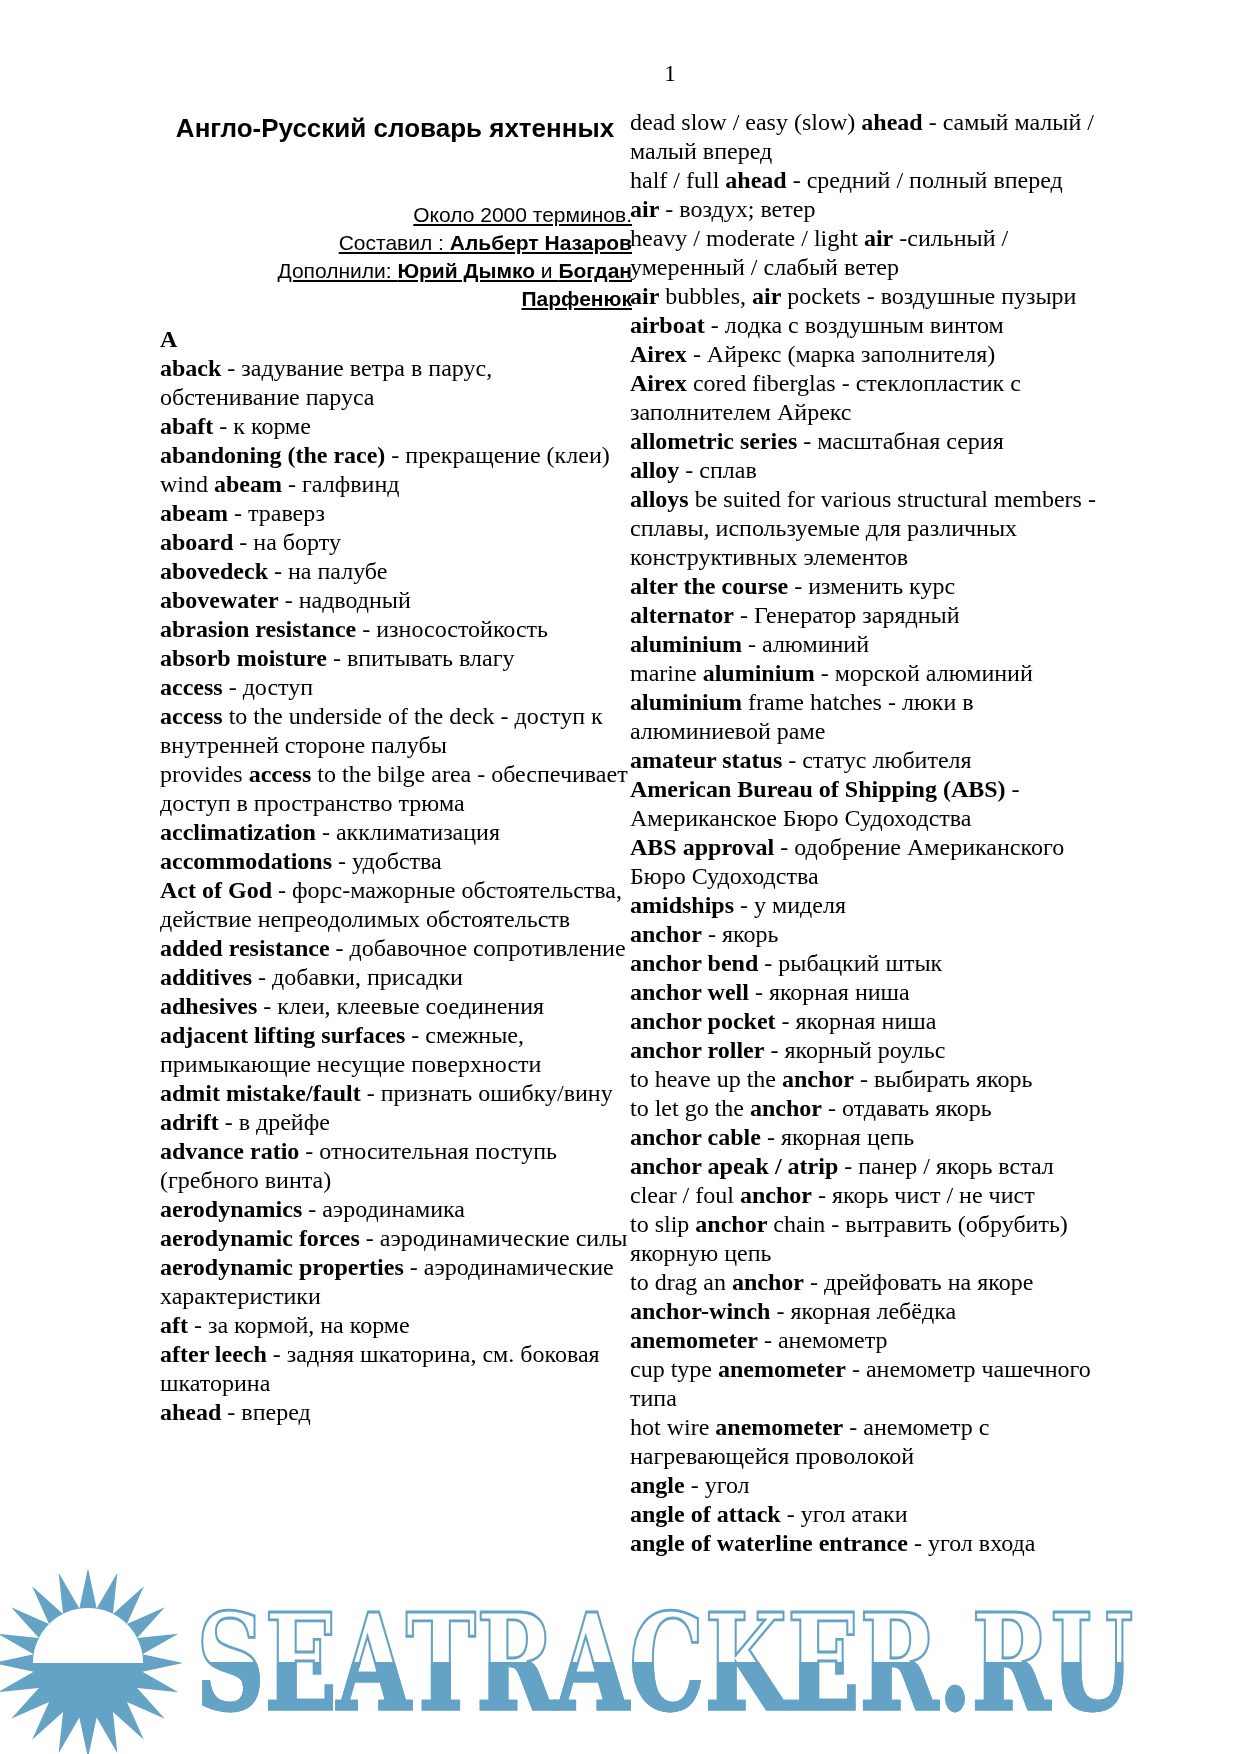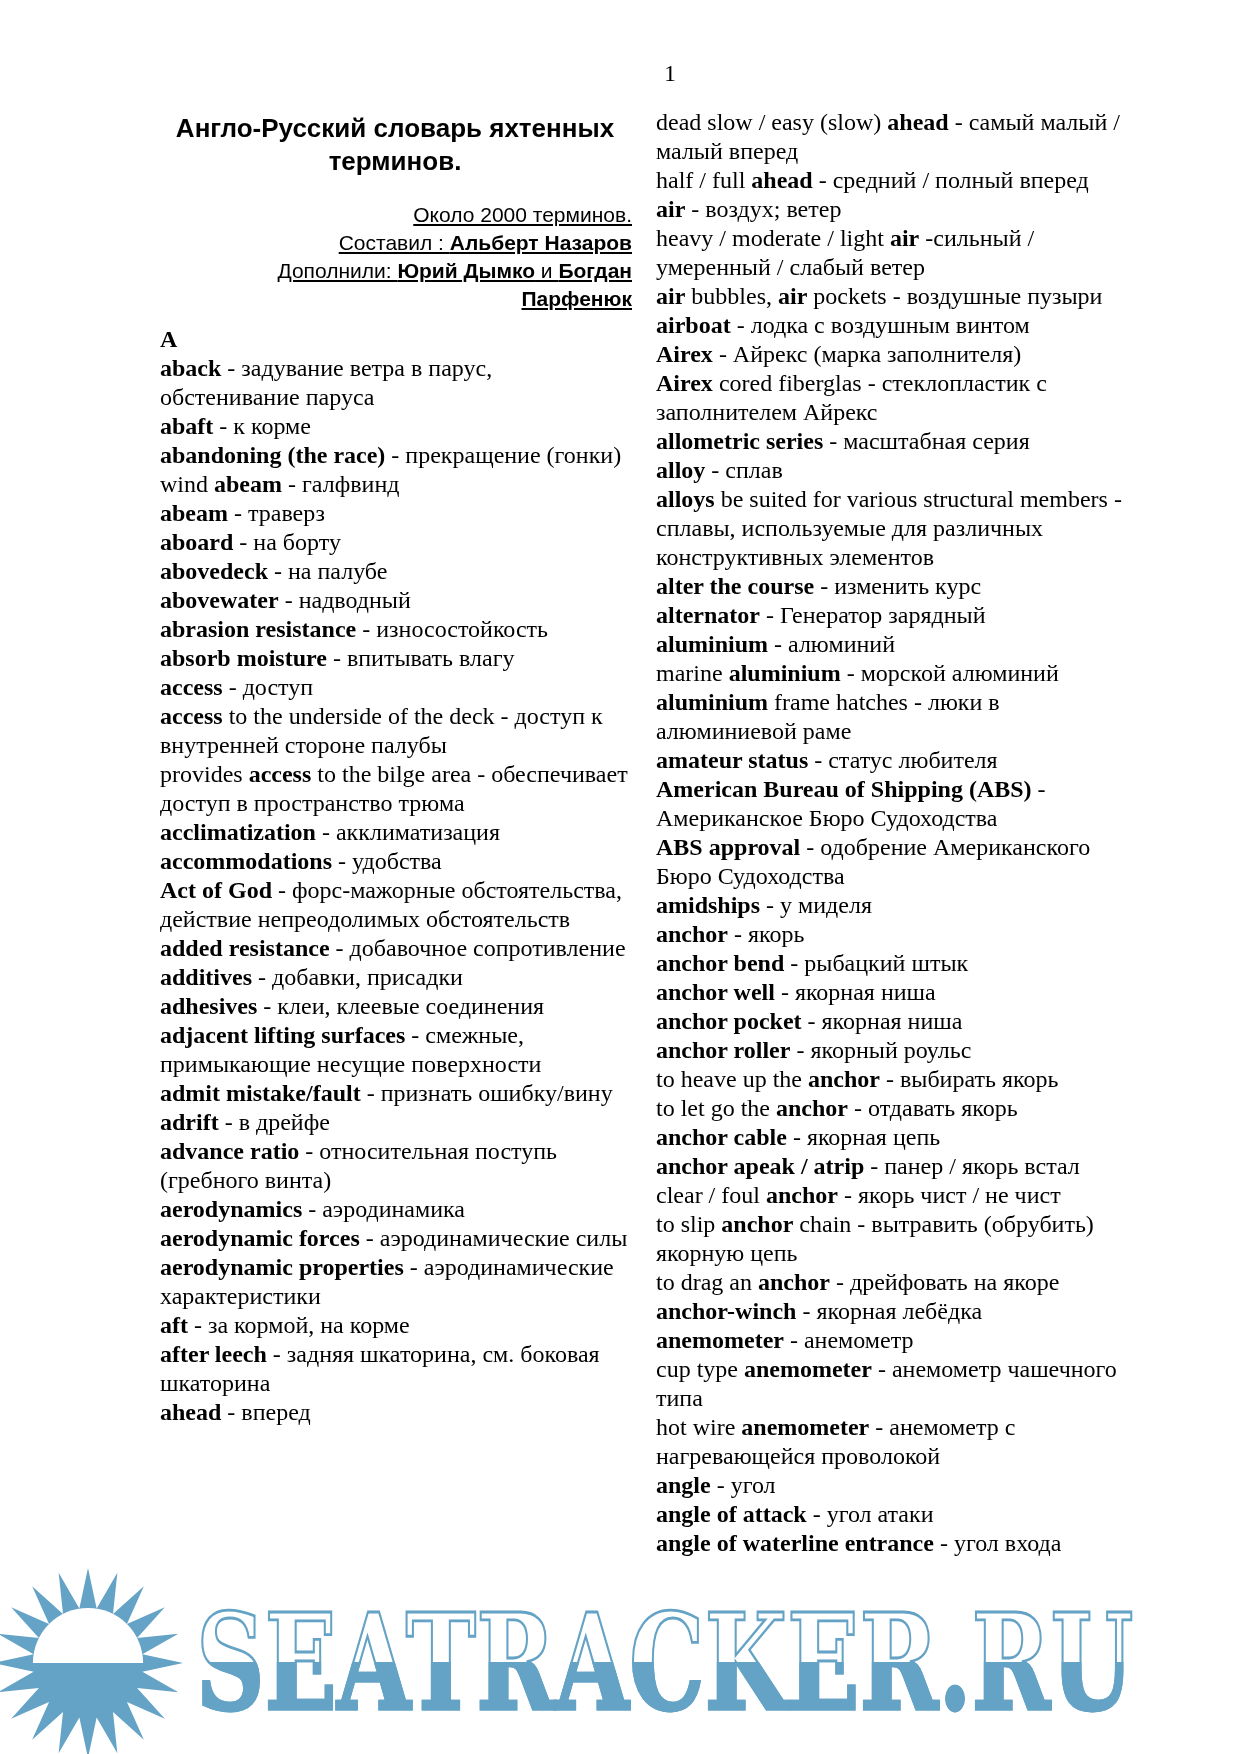--- a/index.html
+++ b/index.html
@@ -30,21 +30,21 @@
     text-decoration:underline;
   }
   .credits p{margin:0;}
   .col{
     position:absolute;
     font-size:24px;line-height:29px;
     text-align:left;
   }
   .col p{margin:0;}
   .col-left{left:160px;top:325px;width:474px;}
-  .col-right{left:656px;top:108px;width:482px;}
+  .col-right{left:630px;top:108px;width:482px;}
   .b{font-weight:bold;}
   
   .watermark{position:absolute;left:0;top:0;width:100%;height:100%;pointer-events:none;}
   .sun{
     position:absolute;left:-7px;top:1568px;width:190px;height:190px;
     color:var(--wm,#64a3c6);
   }
   .wm-text{
     position:absolute;left:196px;top:1596px;
     white-space:nowrap;
@@ -80,35 +80,34 @@
     </svg>
     <div class="wm-text">SEATRACKER.RU</div>
   </div>
 
   <div class="textlayer">
 
     <div class="page-number">1</div>
 
     <div class="title">
       <div>Англо-Русский словарь яхтенных</div>
-      <div>терминов.</div>
     </div>
 
     <div class="credits">
         <p><span>Около 2000 терминов.</span></p>
         <p><span>Составил : </span><span class="b">Альберт Назаров</span></p>
         <p><span>Дополнили: </span><span class="b">Юрий Дымко</span><span> и </span><span class="b">Богдан</span></p>
         <p><span class="b">Парфенюк</span></p>
       </div>
 
     <div class="col col-left">
         <p><span class="b">A</span></p>
         <p><span class="b">aback</span><span> - задувание ветра в парус, обстенивание паруса</span></p>
         <p><span class="b">abaft</span><span> - к корме</span></p>
-        <p><span class="b">abandoning (the race)</span><span> - прекращение (гонки)</span></p>
+        <p><span class="b">abandoning (the race)</span><span> - прекращение (клеи)</span></p>
         <p><span>wind </span><span class="b">abeam</span><span> - галфвинд</span></p>
         <p><span class="b">abeam</span><span> - траверз</span></p>
         <p><span class="b">aboard</span><span> - на борту</span></p>
         <p><span class="b">abovedeck</span><span> - на палубе</span></p>
         <p><span class="b">abovewater</span><span> - надводный</span></p>
         <p><span class="b">abrasion resistance</span><span> - износостойкость</span></p>
         <p><span class="b">absorb moisture</span><span> - впитывать влагу</span></p>
         <p><span class="b">access</span><span> - доступ</span></p>
         <p><span class="b">access</span><span> to the underside of the deck - доступ к внутренней стороне палубы</span></p>
         <p><span>provides </span><span class="b">access</span><span> to the bilge area - обеспечивает доступ в пространство трюма</span></p>

